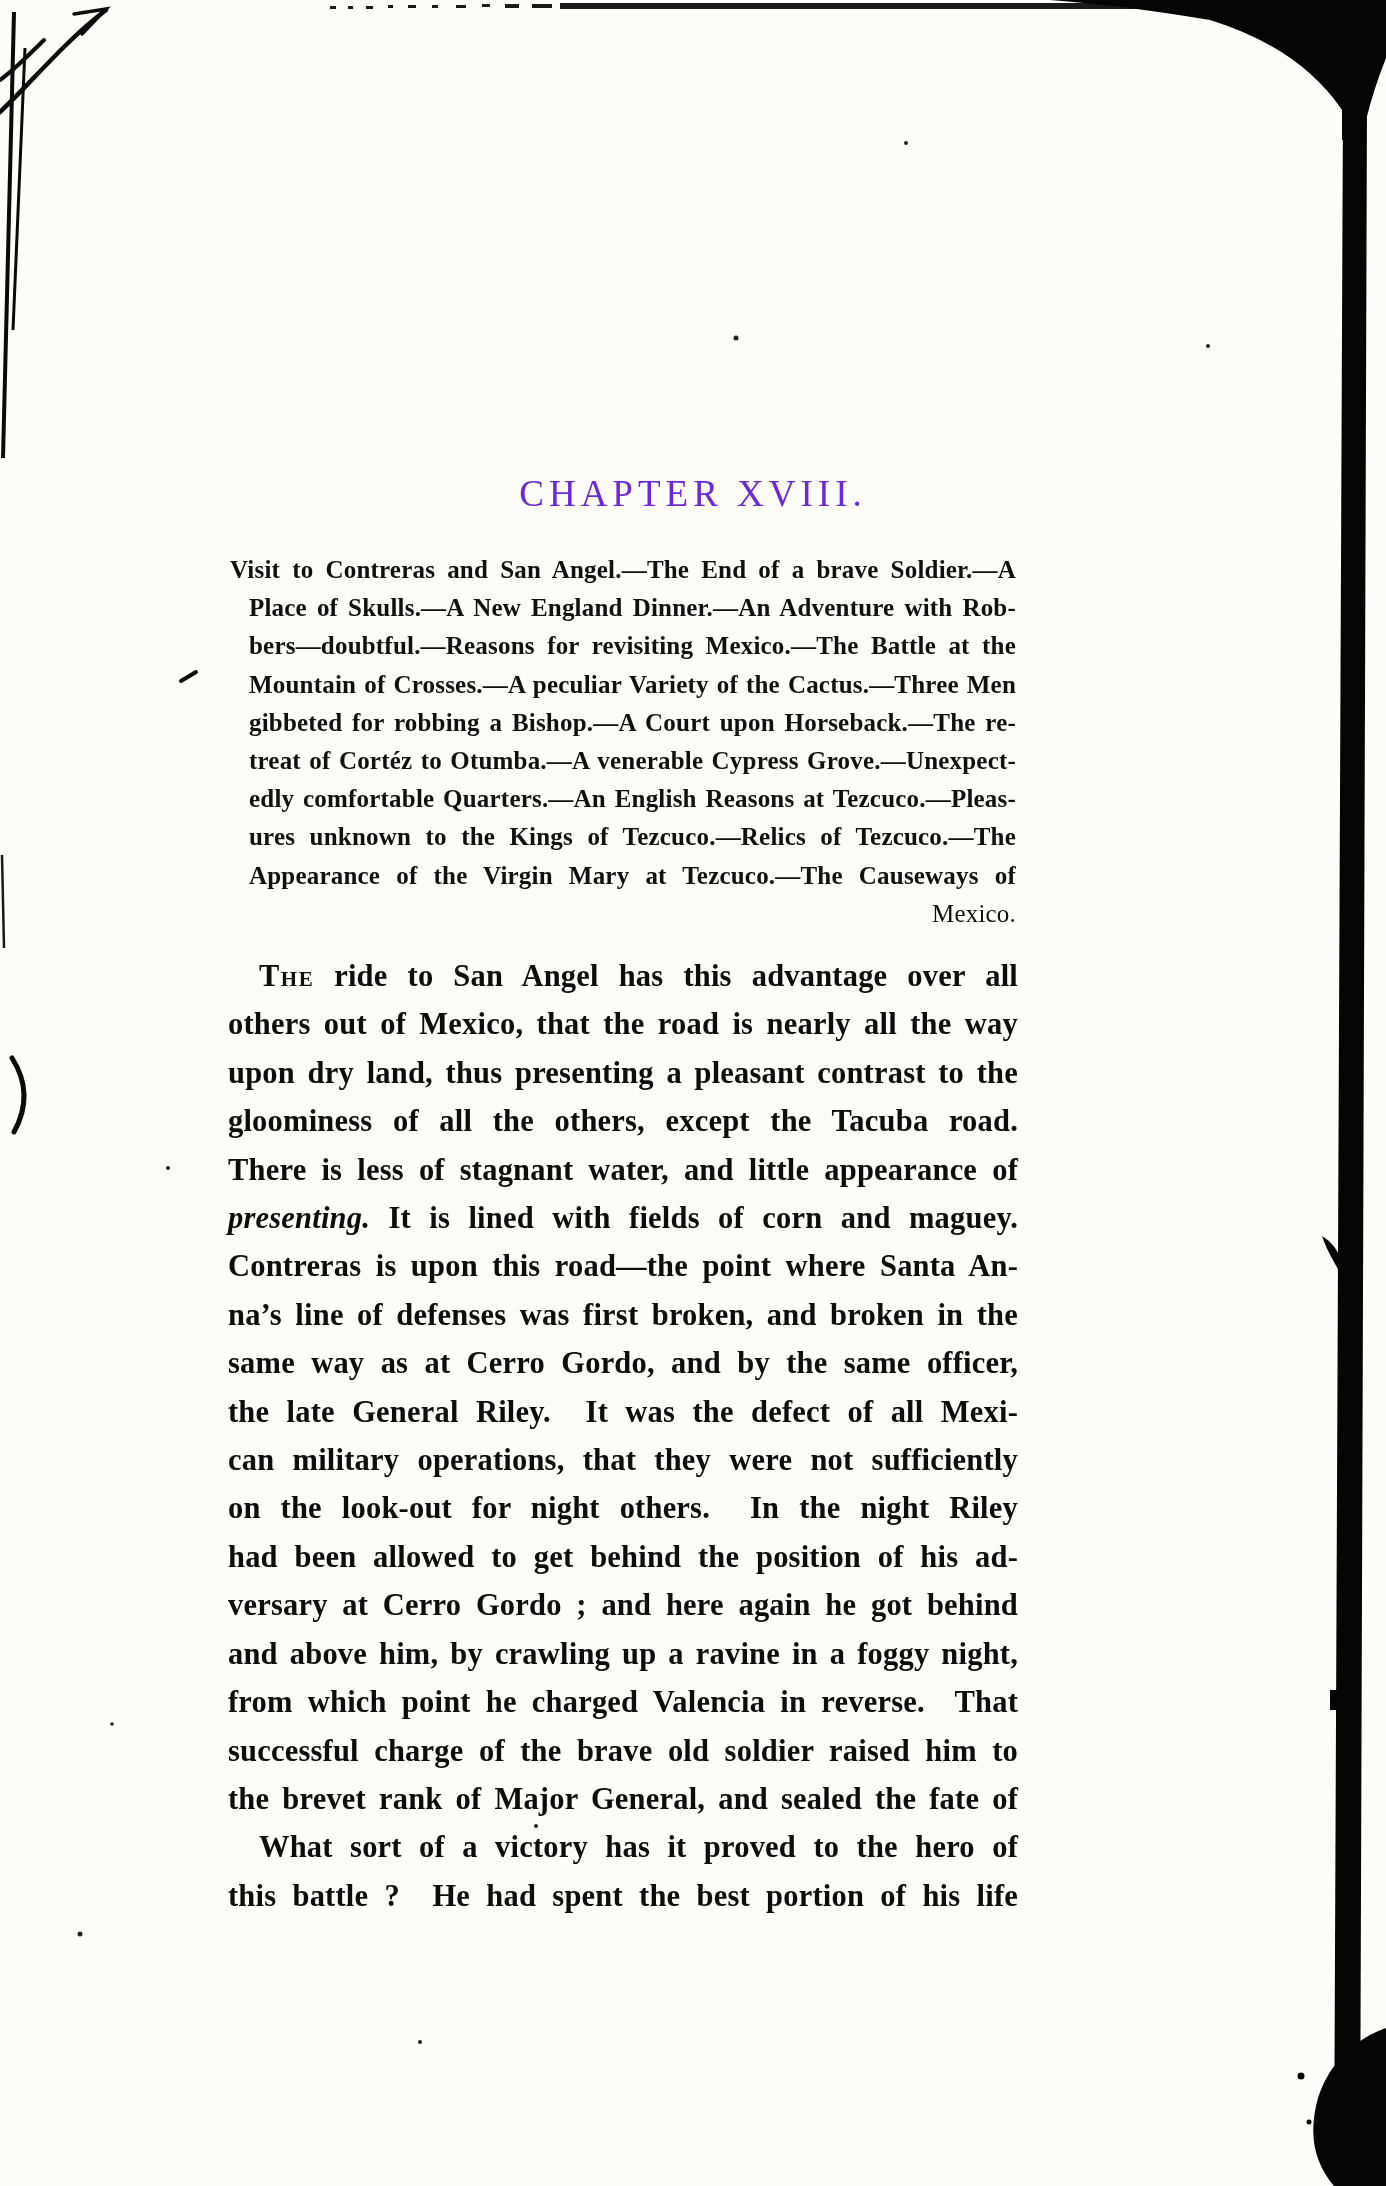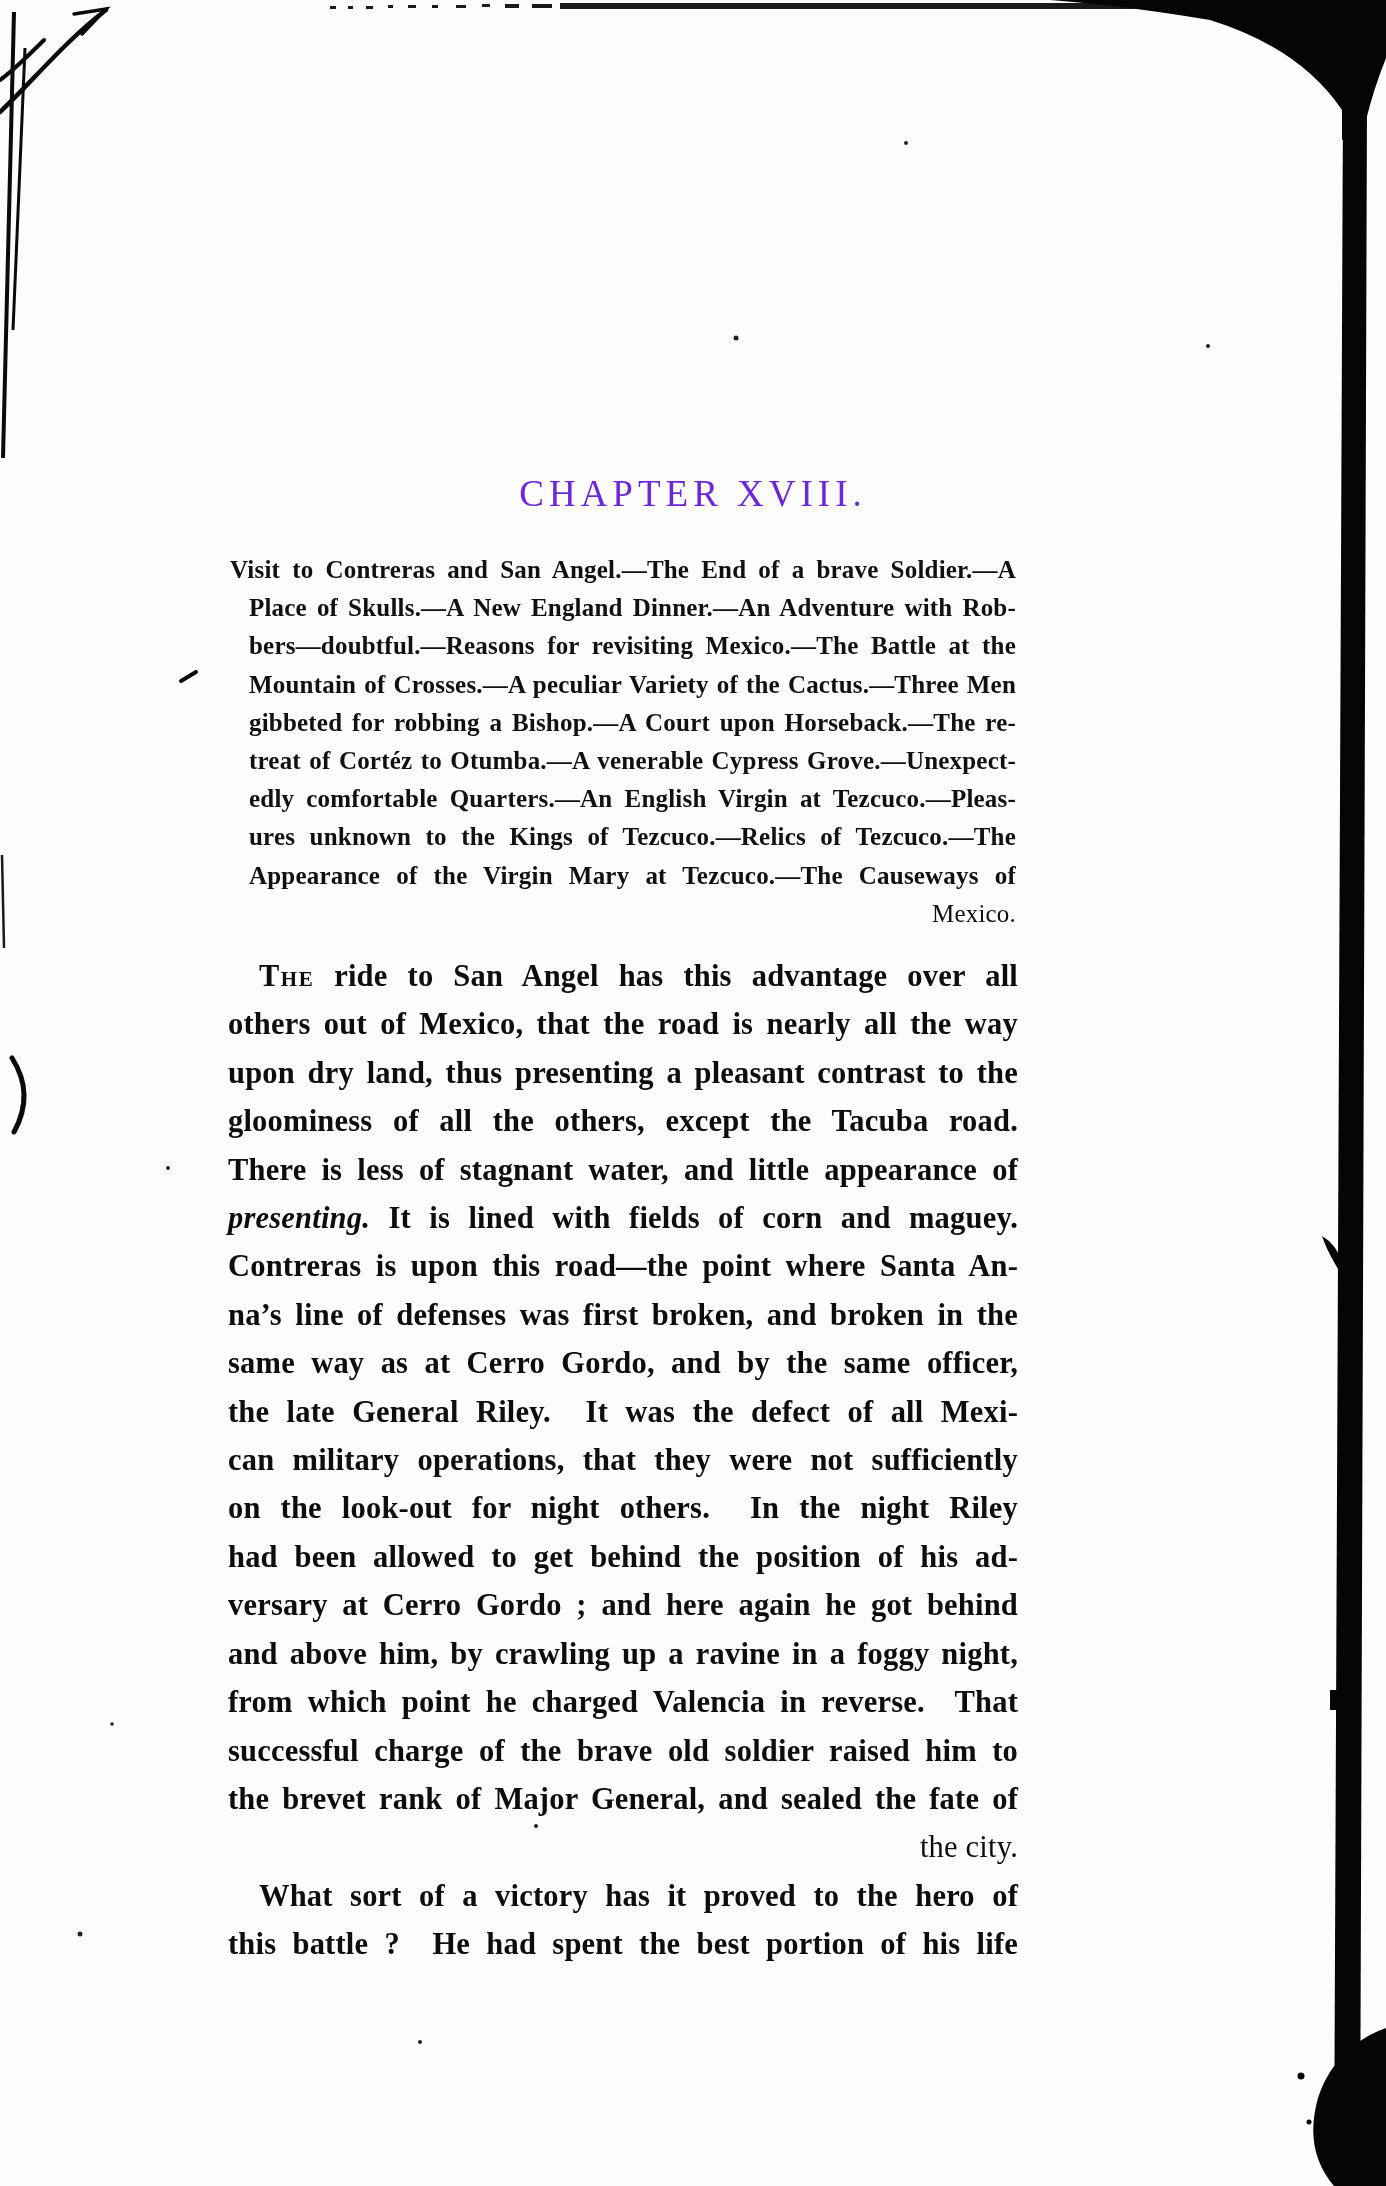--- a/index.html
+++ b/index.html
@@ -39,21 +39,21 @@
 
   <div class="chapter-title">CHAPTER XVIII.</div>
 
   <div class="summary">
     <div class="ln j">Visit to Contreras and San Angel.—The End of a brave Soldier.—A</div>
     <div class="ln j cont">Place of Skulls.—A New England Dinner.—An Adventure with Rob-</div>
     <div class="ln j cont">bers—doubtful.—Reasons for revisiting Mexico.—The Battle at the</div>
     <div class="ln j cont">Mountain of Crosses.—A peculiar Variety of the Cactus.—Three Men</div>
     <div class="ln j cont">gibbeted for robbing a Bishop.—A Court upon Horseback.—The re-</div>
     <div class="ln j cont">treat of Cortéz to Otumba.—A venerable Cypress Grove.—Unexpect-</div>
-    <div class="ln j cont">edly comfortable Quarters.—An English Virgin at Tezcuco.—Pleas-</div>
+    <div class="ln j cont">edly comfortable Quarters.—An English Reasons at Tezcuco.—Pleas-</div>
     <div class="ln j cont">ures unknown to the Kings of Tezcuco.—Relics of Tezcuco.—The</div>
     <div class="ln j cont">Appearance of the Virgin Mary at Tezcuco.—The Causeways of</div>
     <div class="ln nj cont">Mexico.</div>
   </div>
 
   <div class="bodytext">
     <div class="ln j pind"><span class="smallcaps">The</span><span> ride to San Angel has this advantage over all</span></div>
     <div class="ln j">others out of Mexico, that the road is nearly all the way</div>
     <div class="ln j">upon dry land, thus presenting a pleasant contrast to the</div>
     <div class="ln j">gloominess of all the others, except the Tacuba road.</div>
@@ -64,21 +64,20 @@
     <div class="ln j">same way as at Cerro Gordo, and by the same officer,</div>
     <div class="ln j">the late General Riley.  It was the defect of all Mexi-</div>
     <div class="ln j">can military operations, that they were not sufficiently</div>
     <div class="ln j">on the look-out for night others.  In the night Riley</div>
     <div class="ln j">had been allowed to get behind the position of his ad-</div>
     <div class="ln j">versary at Cerro Gordo ; and here again he got behind</div>
     <div class="ln j">and above him, by crawling up a ravine in a foggy night,</div>
     <div class="ln j">from which point he charged Valencia in reverse.  That</div>
     <div class="ln j">successful charge of the brave old soldier raised him to</div>
     <div class="ln j">the brevet rank of Major General, and sealed the fate of</div>
-    <div class="ln nj">the city.</div>
     <div class="ln j pind">What sort of a victory has it proved to the hero of</div>
     <div class="ln j">this battle ?  He had spent the best portion of his life</div>
   </div>
 
   <div class="artifacts">
     <svg width="1386" height="2186" viewBox="0 0 1386 2186">
 
       <g fill="#1a1a1a">
         <rect x="330" y="6" width="6" height="3"></rect>
           <rect x="348" y="6" width="5" height="3"></rect>

